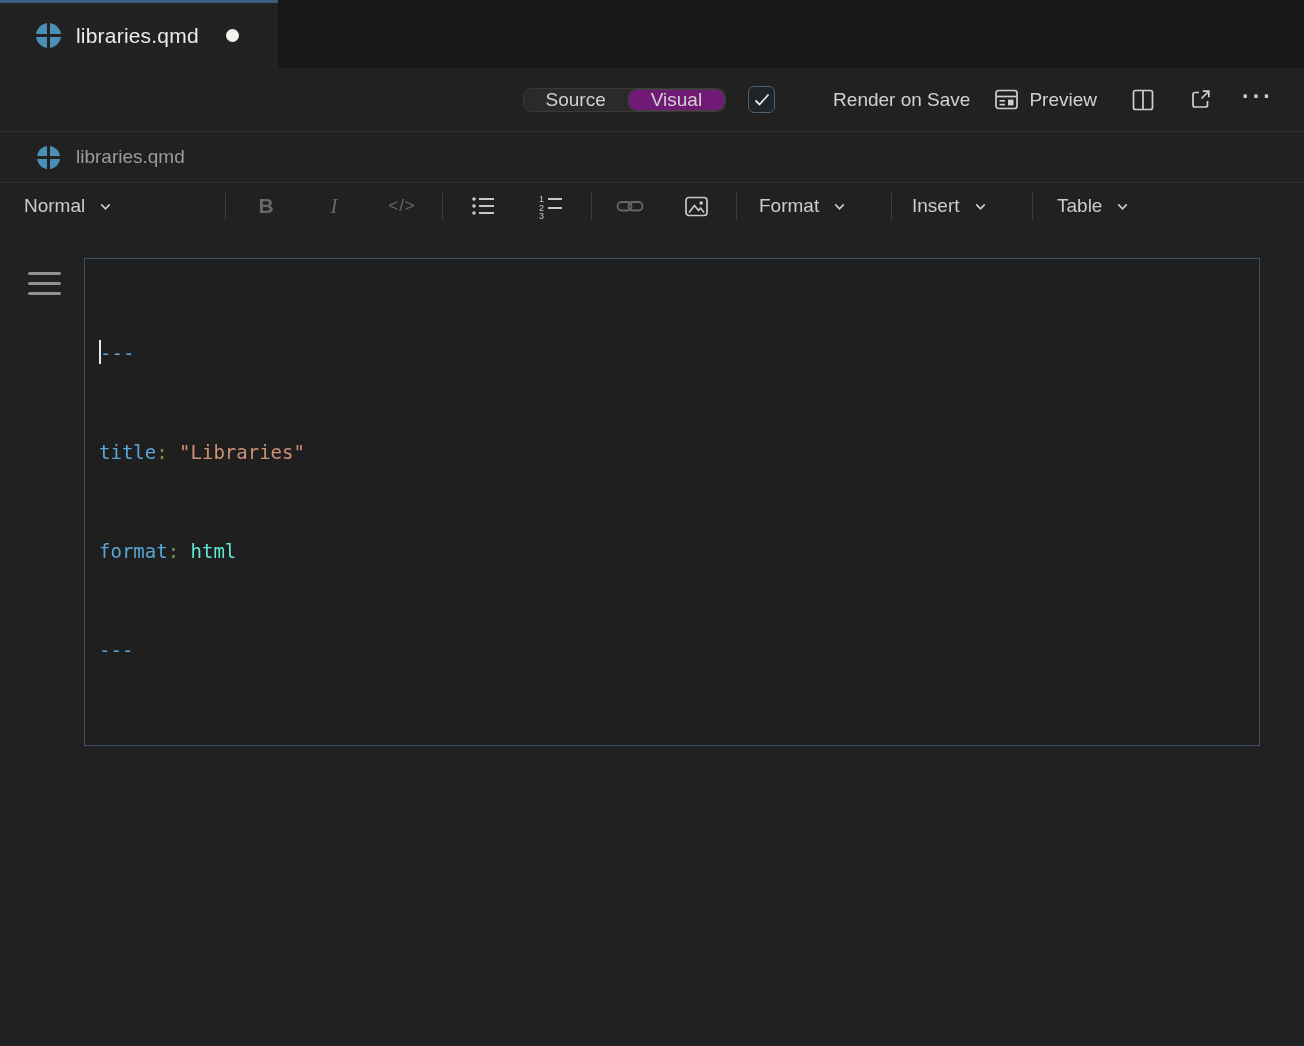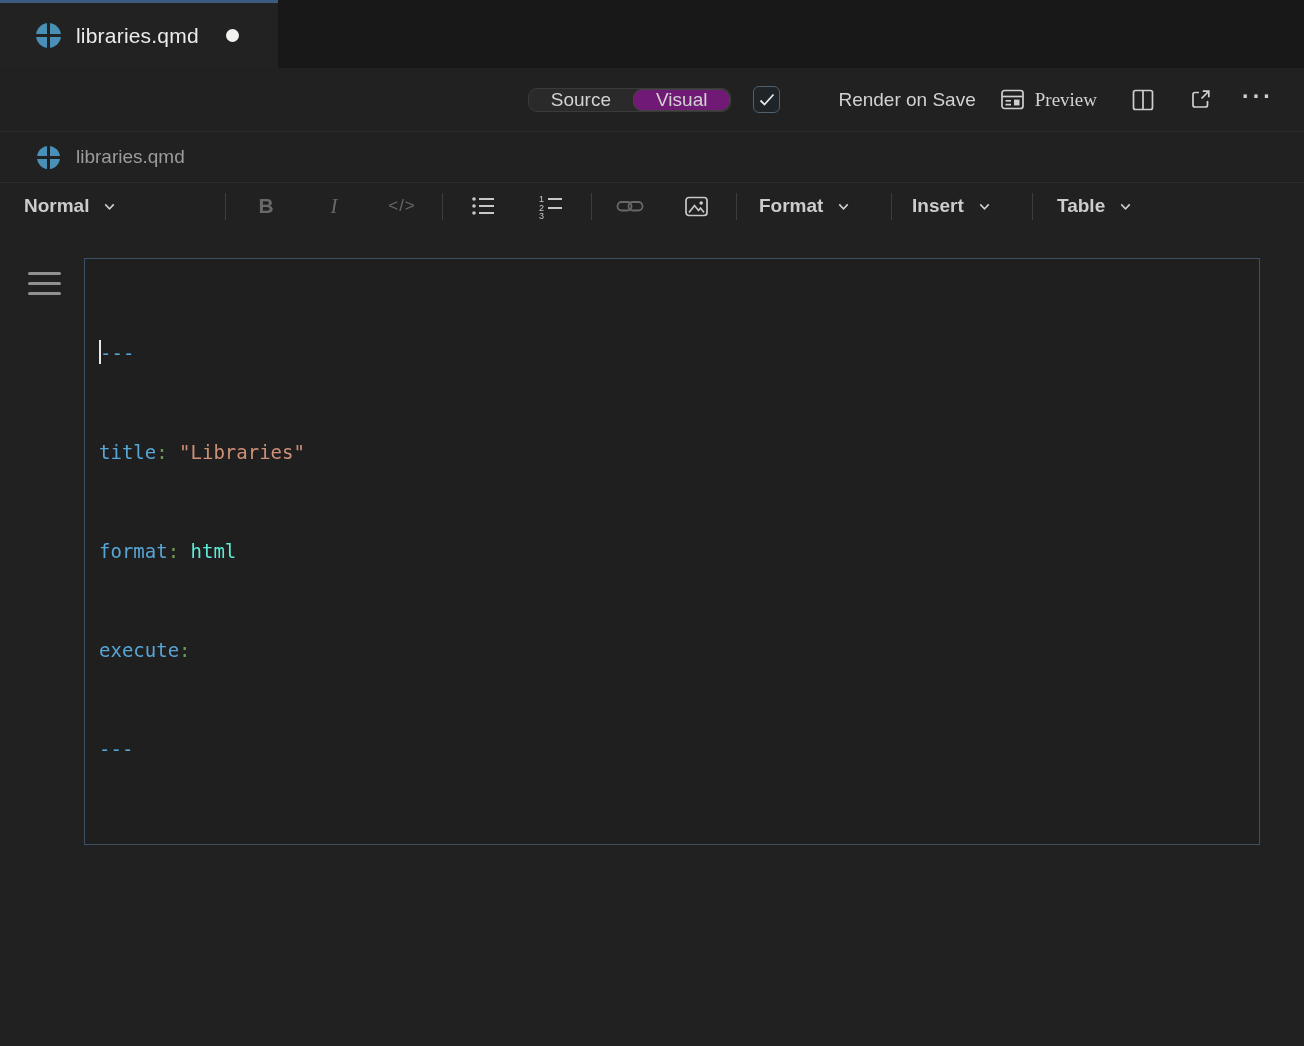--- a/index.html
+++ b/index.html
@@ -35,35 +35,35 @@
   .seg { padding:0 22px; font-size:19px; color:#d2d2d2; height:100%; display:flex; align-items:center; cursor:pointer; }
   .seg.selected { background:#701a75; border:1px solid #434343; border-radius:9px; }
 
   .chk-wrap { display:flex; align-items:center; margin-left:22px;gap:45px; }
   .checkbox {
     width:27px; height:27px; border:1.5px solid #50606c; border-radius:6px;
     display:flex; align-items:center; justify-content:center; background:#1f2428;
   }
   .chk-label { font-size:19px; color:#d2d2d2; margin-left:13px; }
 
-  .btn-preview { display:flex; align-items:center; margin-left:24px; cursor:pointer;font-family:Liberation Serif, serif; }
+  .btn-preview { display:flex; align-items:center; margin-left:24px; cursor:pointer; }
   .btn-preview .lbl { font-size:19px; color:#d2d2d2; margin-left:10px; }
 
   .icon-btn { display:flex; align-items:center; justify-content:center; cursor:pointer; }
   .ml30 { margin-left:30px; } .ml34 { margin-left:34px; }
   .ellipsis { font-size:23px; color:#cfcfcf; letter-spacing:3px; font-weight:700; line-height:1; padding-bottom:6px; }
 
   
   .crumbrow { height:51px; border-top:1px solid #2c2c2c; display:flex; align-items:center; padding-left:37px; --hole:#212121; }
   .crumb-label { font-size:19px; color:#9c9c9c; margin-left:16px; }
 
   
   .fmtbar { height:47px; border-top:1px solid #2c2c2c; display:flex; align-items:center; padding-left:24px; }
   .fmt-group { display:flex; align-items:center; cursor:pointer; }
-  .fmt-label { font-size:19px; color:#cccccc;font-weight:bold; }
+  .fmt-label { font-size:19px; color:#cccccc; }
   .chev { margin-left:12px; display:inline-flex; }
   .vsep { width:1px; height:27px; background:#3d3d3d; flex:0 0 auto; }
   .tool { width:40px; display:flex; justify-content:center; align-items:center; cursor:pointer; }
   .t-bold { font-weight:800; font-size:21px; color:#686868; }
   .t-italic { font-style:italic; font-family:"Liberation Serif", serif; font-size:21px; color:#686868; }
   .t-code { font-size:17px; color:#686868; letter-spacing:1px; }
 
   
   .content { padding:29px 44px 0 84px; }
 
@@ -255,19 +255,18 @@
   <div class="coderow">
     <div class="hamburger">
       <div class="bar"></div>
         <div class="bar"></div>
         <div class="bar"></div>
     </div>
     <div class="codeblock">
       <div><span class="caret"></span><span class="y-delim">---</span></div>
       <div><span class="y-key">title</span><span class="y-colon">:</span> <span class="y-str">"Libraries"</span></div>
       <div><span class="y-key">format</span><span class="y-colon">:</span> <span class="y-val">html</span></div>
-      <div><span class="y-key">execute</span><span class="y-colon">:</span></div>
       <div><span class="y-delim">---</span></div>
     </div>
   </div>
 
 
 </div>
 
 </body></html>

